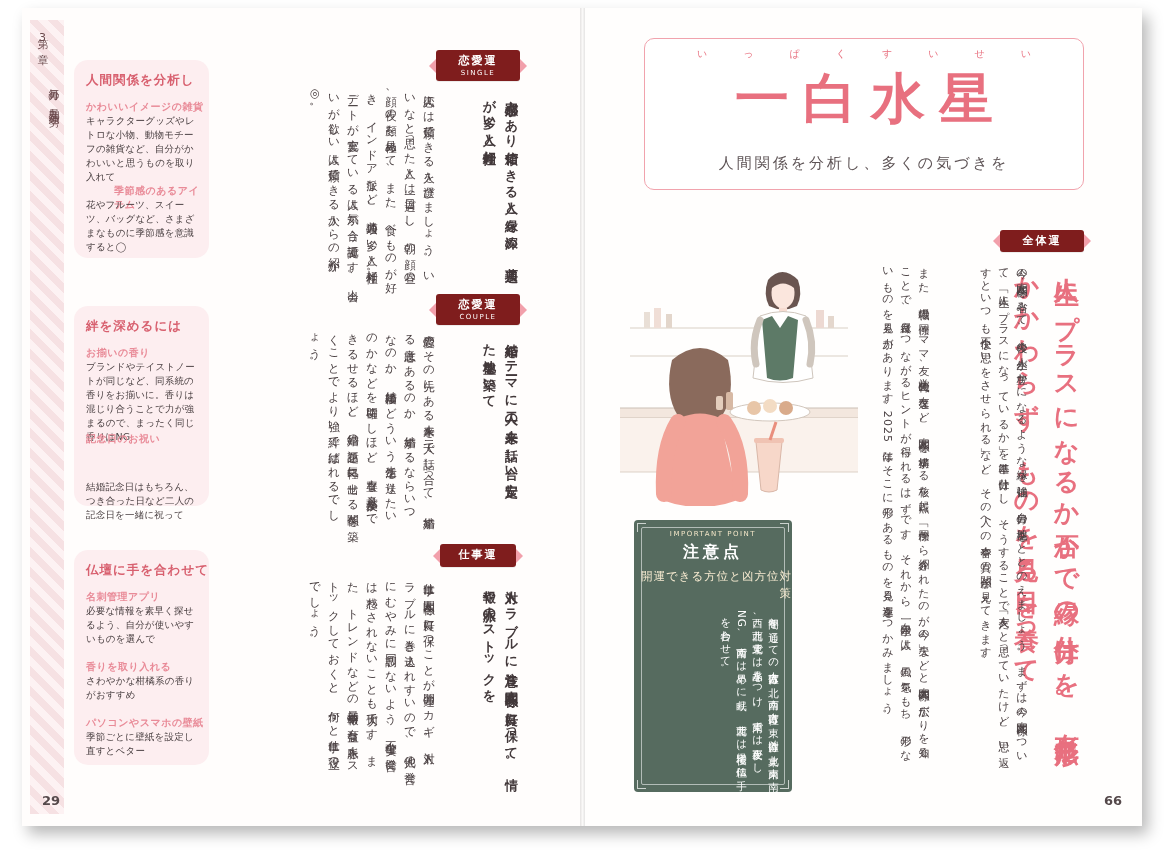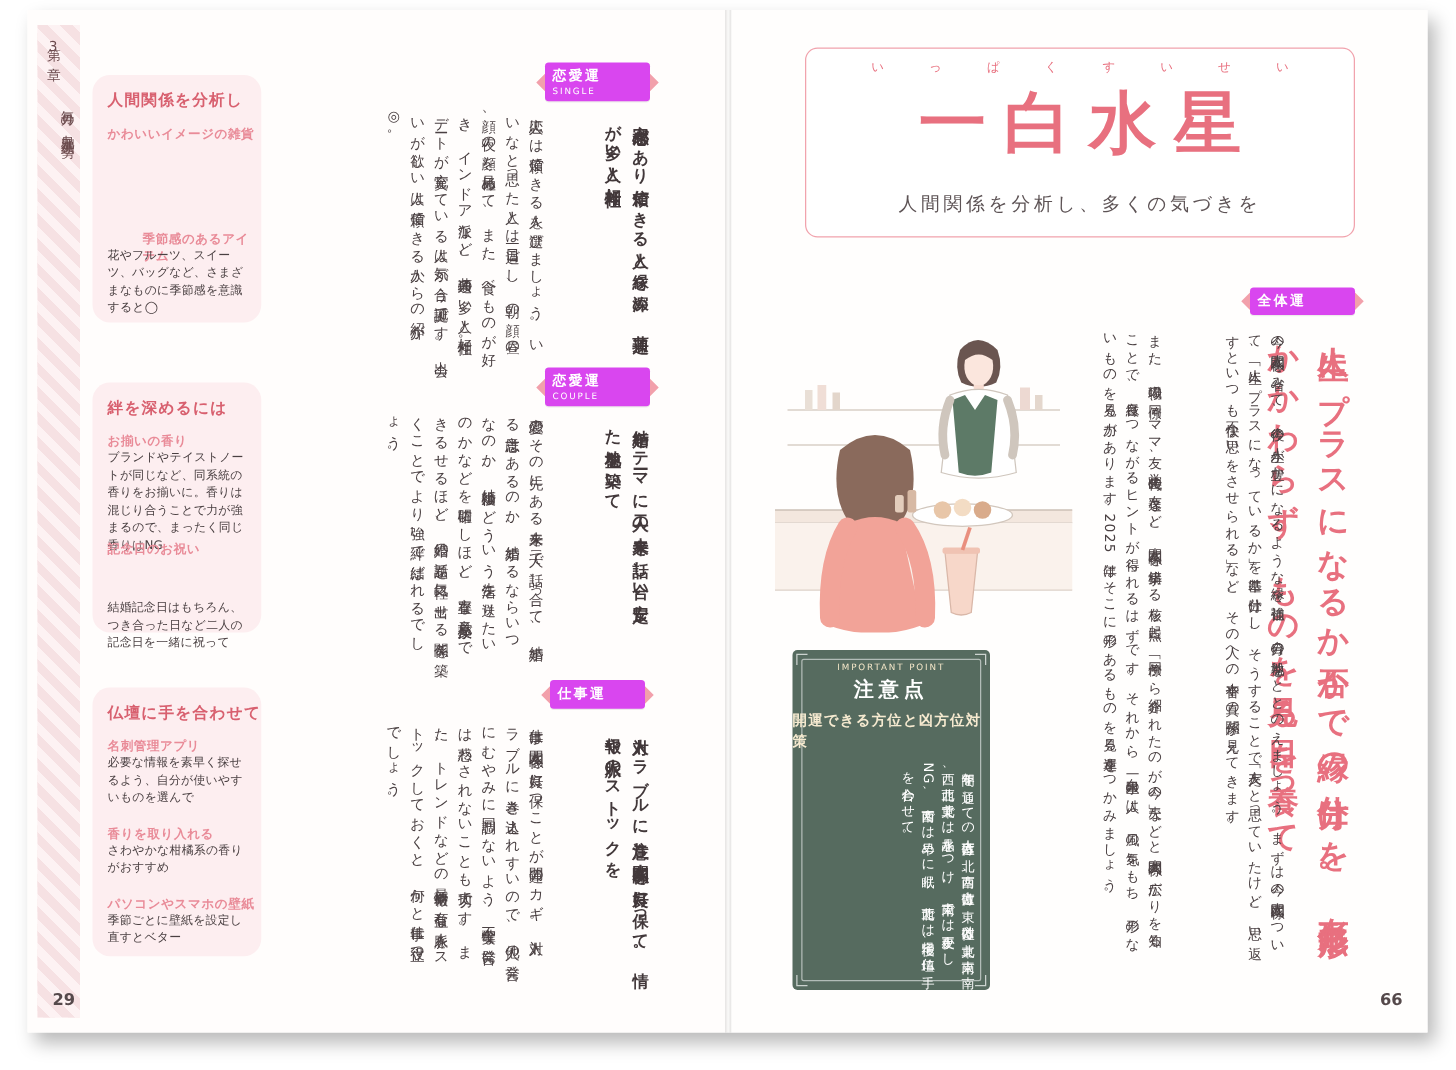--- a/index.html
+++ b/index.html
@@ -91,24 +91,24 @@
   .body-sm {
     color: #4a4042;
     font-size: 9.5px;
     line-height: 14px;
     letter-spacing: .2px;
   }
 
   
   .ribbon {
     position: absolute;
-    background: #d946ef;
+    background: #7f1d1d;
     color: #ffffff;
     border-radius: 3px;
-    text-align: left;
+    text-align: center;
     padding: 3px 6px 4px 6px;
     box-shadow: 0 1px 0 rgba(0,0,0,.07);
   }
   .ribbon:before, .ribbon:after {
     content: "";
     position: absolute; top: 50%;
     width: 0; height: 0;
     border-top: 7px solid transparent;
     border-bottom: 7px solid transparent;
     transform: translateY(-50%);
@@ -202,21 +202,21 @@
     border-radius: 4px;
     color: #ffffff;
   }
   .ipbox .inner {
     position: absolute; left: 7px; top: 7px; right: 7px; bottom: 7px;
     border: 1px solid rgba(255,255,255,.55);
     border-radius: 2px;
   }
   .ip-en { position:absolute; left:0; right:0; top:10px; text-align:center; font-size:7px; letter-spacing:1.5px; color:#f3e6c8; }
   .ip-jp { position:absolute; left:0; right:0; top:22px; text-align:center; font-size:16px; letter-spacing:4px; font-weight:bold; }
-  .ip-sub { position:absolute; left:0; right:0; top:48px; text-align:left; font-size:11.5px; line-height:17px; letter-spacing:1px; color:#f6ead0;font-weight:bold; }
+  .ip-sub { position:absolute; left:0; right:0; top:48px; text-align:right; font-size:11.5px; line-height:17px; letter-spacing:1px; color:#f6ead0; }
   .ip-body {
     position:absolute; left:12px; right:10px; top:90px;
     writing-mode: vertical-rl;
     height: 168px;
     font-size: 10.5px; line-height: 16px; letter-spacing: .8px;
     color: #ffffff;
   }
   .corner { position:absolute; width:9px; height:9px; border:1px solid rgba(255,255,255,.7); }
   .c-tl{left:3px;top:3px;border-right:0;border-bottom:0}
   .c-tr{right:3px;top:3px;border-left:0;border-bottom:0}
@@ -252,20 +252,21 @@
         <span class="en">SINGLE</span>
       </div>
 
       <div class="vcol bold" style="left:418px; top:82px; height:185px; width:82px; font-size:13px; line-height:22px;">安心感があり信頼できる人と縁を深め、共通項が多い人と好相性</div>
 
       <div class="vcol" style="left:330px; top:78px; height:200px; width:86px;">恋人には信頼できる人を選びましょう。いいなと思った人とは一日過ごし、朝の顔、昼の顔、夜の顔を見極めて、また、食べものが好き、インドア派など、共通項の多い人と好相性。デートが充実している人は気が合う証拠です。出会いが欲しい人は信頼できる人からの紹介が◎。</div>
 
       <div class="pinkbox" style="left:52px; top:52px; width:135px; height:198px;">
         <div class="box-title" style="left:12px; top:12px;">人間関係を分析し</div>
         <div class="sub-head" style="position:absolute; left:12px; top:40px;">かわいいイメージの雑貨</div>
+        <div class="body-sm" style="position:absolute; left:12px; top:54px; width:112px;">キャラクターグッズやレトロな小物、動物モチーフの雑貨など、自分がかわいいと思うものを取り入れて</div>
         <div class="sub-head" style="position:absolute; left:12px; top:124px;margin-left:28px;">季節感のあるアイテム</div>
         <div class="body-sm" style="position:absolute; left:12px; top:138px; width:112px;">花やフルーツ、スイーツ、バッグなど、さまざまなものに季節感を意識すると◯</div>
       </div>
 
       <div class="ribbon" style="left:414px; top:286px; width:84px;">
         <span class="jp">恋愛運</span>
         <span class="en">COUPLE</span>
       </div>
 
       <div class="vcol bold" style="left:418px; top:326px; height:170px; width:82px; font-size:13px; line-height:22px;">結婚をテーマに二人の未来を話し合い安定した地盤を築いて</div>

